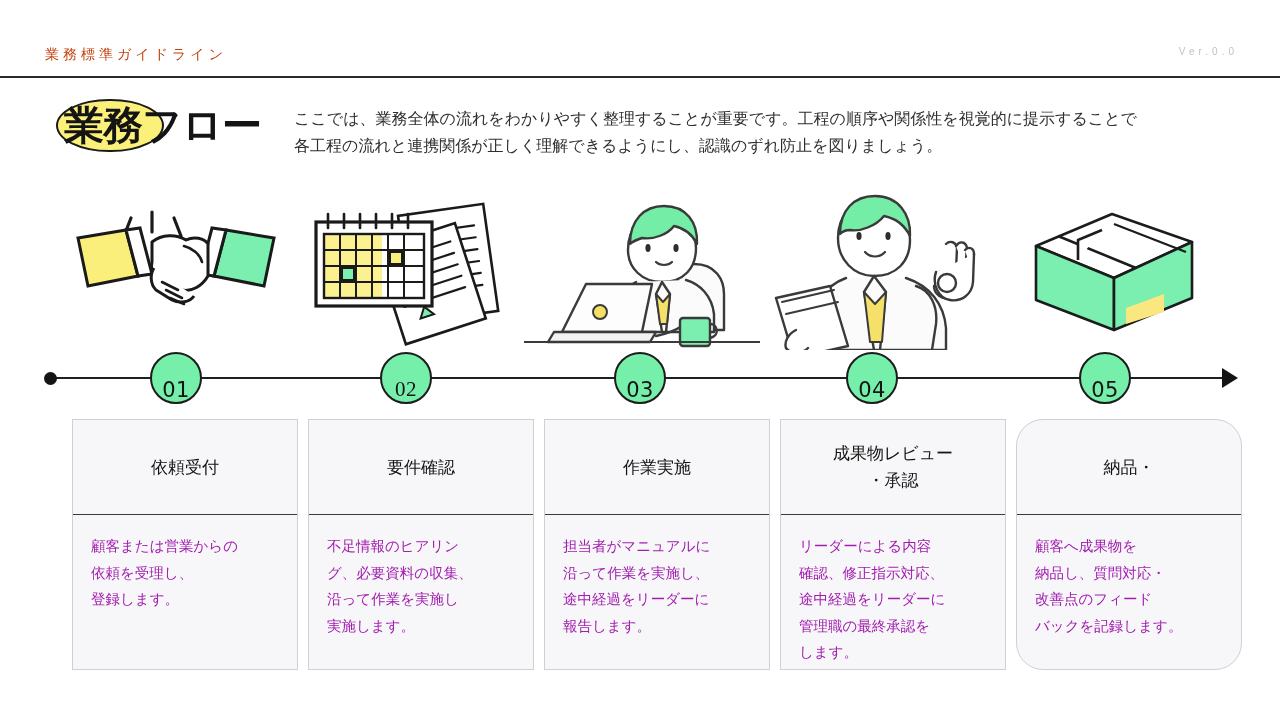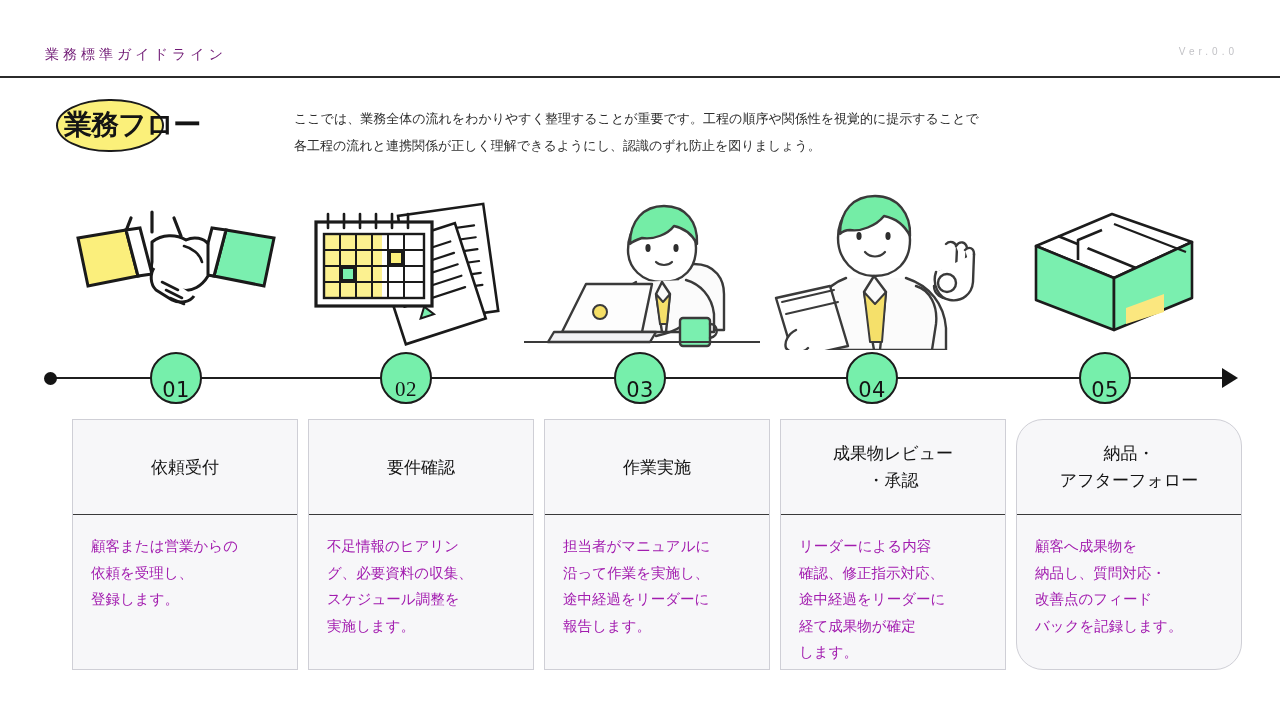--- a/index.html
+++ b/index.html
@@ -11,47 +11,47 @@
   }
   .page { position: relative; width: 1280px; height: 720px; background:#fff; }
 
   
   .header {
     position: absolute; left: 0; top: 0; width: 1280px; height: 78px;
     border-bottom: 2px solid #2b2b2b;
   }
   .header-title {
     position: absolute; left: 45px; top: 46px;
-    font-size: 14px; color: #701a75; letter-spacing: 4px; white-space: nowrap;
+    font-size: 14px; color: #c2410c; letter-spacing: 4px; white-space: nowrap;
   }
   .header-version {
     position: absolute; right: 42px; top: 46px;
     font-size: 10px; color: #c2c2c6; letter-spacing: 4px; white-space: nowrap;
   }
 
   
   .title-wrap {
     position: absolute; left: 48px; top: 96px;
     width: 236px; height: 60px;
   }
   .title-ellipse {
     position: absolute; left: 8px; top: 3px;
     width: 108px; height: 53px;
     background: #fbf07a; border: 2.5px solid #1a1a1a;
     border-radius: 54px / 27px;
   }
   .title-text {
     position: absolute; left: 16px; top: 6px;
-    font-size: 28px; font-weight: 700; color: #141414;
+    font-size: 40px; font-weight: 700; color: #141414;
     letter-spacing: -1px; line-height: 46px; white-space: nowrap;
     font-family: "DejaVu Sans", "Liberation Sans", sans-serif;
   }
   .lede {
     position: absolute; left: 294px; top: 105px; width: 940px;
-    font-size: 13px; line-height: 27px; color: #2e2e2e;
+    font-size: 16px; line-height: 27px; color: #2e2e2e;
     font-family: "DejaVu Sans", "Liberation Sans", sans-serif;
   }
   .lede .l2 { display:block; }
 
   
   .illus-row { position: absolute; left: 0; top: 190px; width: 1280px; height: 160px; }
   .illus { position: absolute; top: 0; width: 236px; height: 160px; }
   .illus svg { display:block; width: 100%; height: 100%; }
 
   
@@ -307,21 +307,21 @@
 
     <div class="card" style="left:291px;">
       <div class="card-head">
         <div class="card-head-text">
           <span>要件確認</span>
         </div>
       </div>
       <div class="card-body">
         <div>不足情報のヒアリン</div>
         <div>グ、必要資料の収集、</div>
-        <div>スケジュール調整を</div>
+        <div>沿って作業を実施し</div>
         <div>実施します。</div>
       </div>
     </div>
 
     <div class="card" style="left:527px;">
       <div class="card-head">
         <div class="card-head-text">
           <span>作業実施</span>
         </div>
       </div>
@@ -337,30 +337,29 @@
       <div class="card-head">
         <div class="card-head-text">
           <div>成果物レビュー</div>
           <div>・承認</div>
         </div>
       </div>
       <div class="card-body">
         <div>リーダーによる内容</div>
         <div>確認、修正指示対応、</div>
         <div>途中経過をリーダーに</div>
-        <div>経て成果物が確定</div>
+        <div>管理職の最終承認を</div>
         <div>します。</div>
       </div>
     </div>
 
     <div class="card" style="left:999px;border-radius:27px;">
       <div class="card-head">
         <div class="card-head-text">
           <div>納品・</div>
-          <div>アフターフォロー</div>
         </div>
       </div>
       <div class="card-body">
         <div>顧客へ成果物を</div>
         <div>納品し、質問対応・</div>
         <div>改善点のフィード</div>
         <div>バックを記録します。</div>
       </div>
     </div>
 

